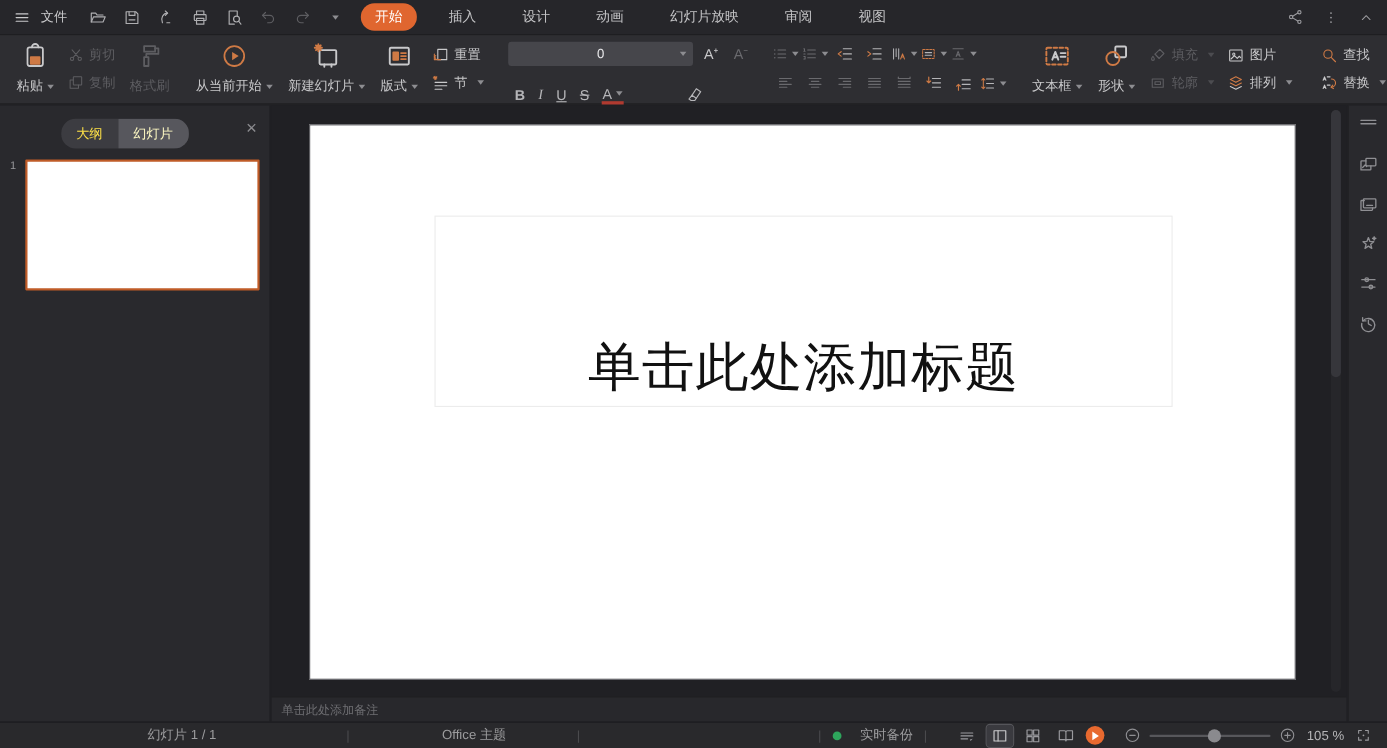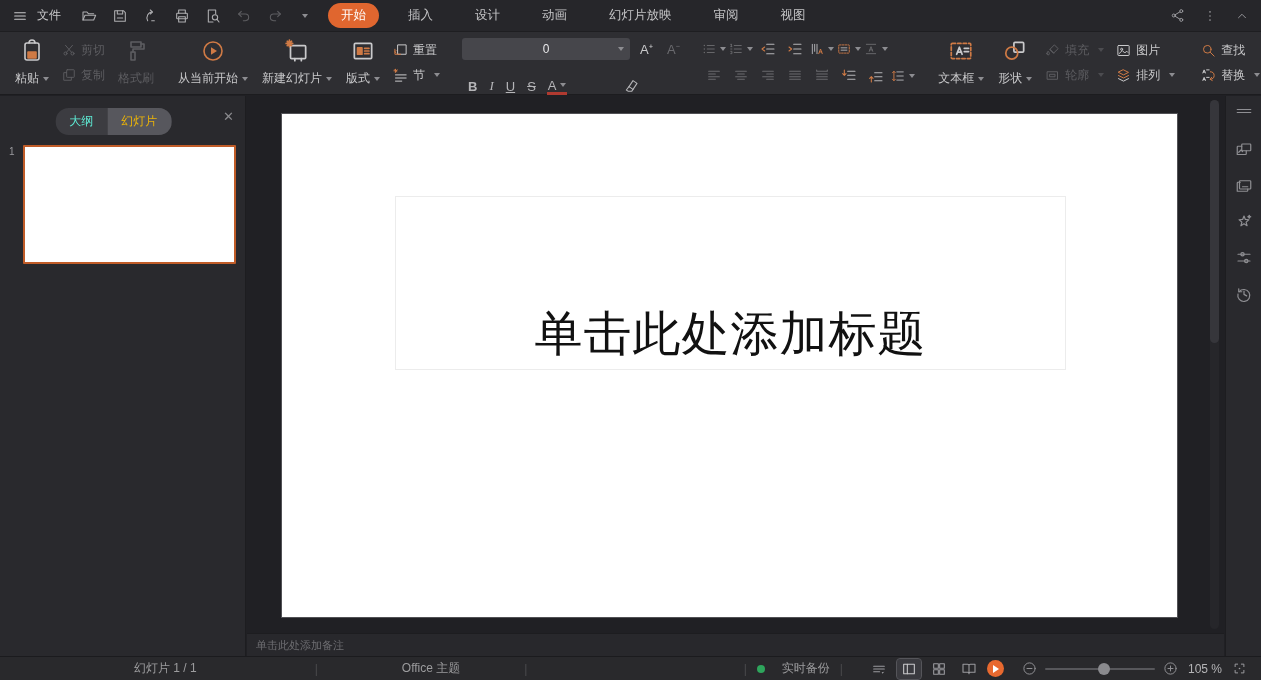--- a/index.html
+++ b/index.html
@@ -49,22 +49,22 @@
   .fontcolor::after { content:""; position:absolute; left:-1px; right:-1px; bottom:0; height:3px; background:#b03a30; }
   .supsub { font-size:12px;margin-top:38px; }
   .paragrp { display:flex; flex-direction:column; justify-content:space-between; padding:2px 2px 4px; }
   .pararow { display:flex; align-items:center; gap:3px; }
   .mini { width:24px; height:22px; display:flex; align-items:center; justify-content:center; border-radius:3px; color:#6a6a6e; }
   .mini.en { color:#b5b5b8; }
 
   
   .leftpanel { position:absolute; top:96px; bottom:24px; left:0; width:246px; background:#29292d; border-right:1px solid #1d1d20; }
   .pill { position:absolute; top:12px; left:50%; transform:translateX(-58%); display:flex; background:#3c3c41; border-radius:13px; overflow:hidden; }
-  .pill .seg { padding:5px 14px; font-size:12px; color:#5eead4; }
-  .pill .seg.active { background:#57575d; color:#eab308; }
+  .pill .seg { padding:5px 14px; font-size:12px; color:#fde047; }
+  .pill .seg.active { background:#57575d; color:#fef9c3; }
   .panel-close { position:absolute; top:14px; right:11px; color:#8a8a8e; font-size:13px; line-height:1; }
   .thumb-num { position:absolute; top:50px; left:9px; font-size:10px; color:#9a9a9e; }
   .thumb { position:absolute; top:49px; left:23px; width:213px; height:119px; background:#fff; border:2px solid #c05c28; border-radius:1px; }
 
   
   .rightbar { position:absolute; top:96px; bottom:24px; right:0; width:36px; background:#29292d; border-left:1px solid #1d1d20; display:flex; flex-direction:column; align-items:center; color:#8f8f93; }
   .rb-handle { margin:10px 0 16px; }
   .rb-ic { margin:9px 0; }
 
   

